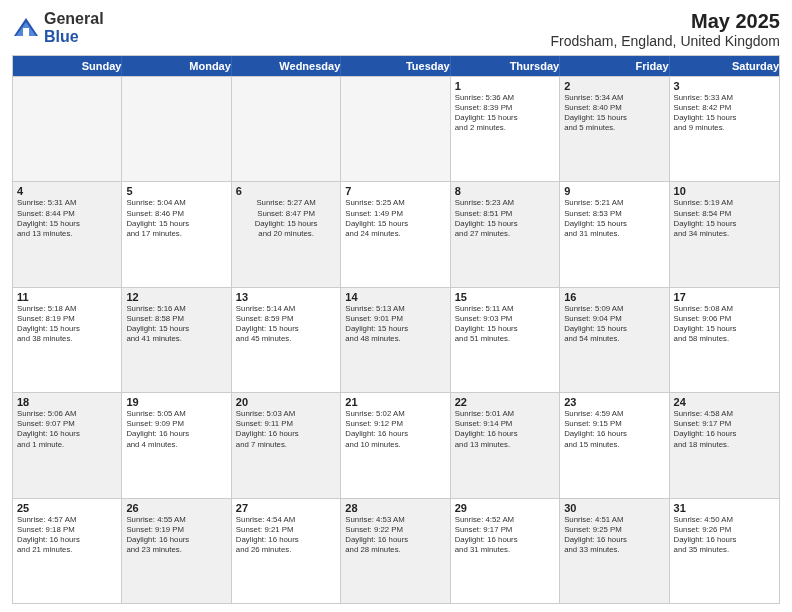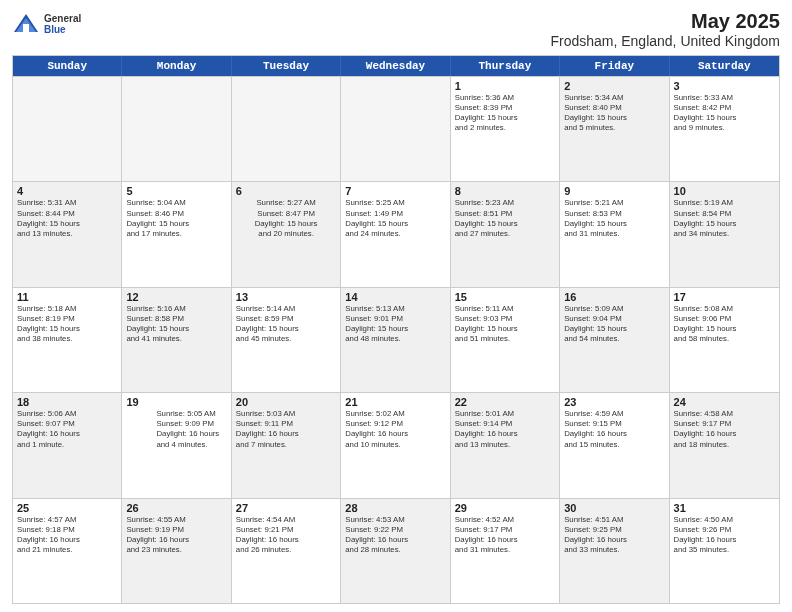--- a/index.html
+++ b/index.html
@@ -25,21 +25,21 @@
     }
     .logo {
       display: flex;
       align-items: center;
       gap: 4px;
     }
     .logo-text {
       display: flex;
       flex-direction: column;
       font-weight: bold;
-      font-size: 10px;
+      font-size: 16px;
       line-height: 1.1;
     }
     .logo-text .general { color: #333; }
     .logo-text .blue { color: #2255aa; }
     .logo-icon {
       width: 28px;
       height: 28px;
     }
     .title-block {
       text-align: right;
@@ -63,23 +63,22 @@
     .cal-header {
       display: grid;
       grid-template-columns: repeat(7, 1fr);
       background: #2255aa;
     }
     .cal-header-cell {
       color: #fff;
       font-size: 11px;
       font-weight: bold;
       padding: 4px 0;
-      text-align: center;
+      text-align: right;
       border-right: 1px solid #3366bb;
-      font-family: Liberation Mono, monospace;
     }
     .cal-header-cell:last-child { border-right: none; }
     .cal-body {
       flex: 1;
       display: flex;
       flex-direction: column;
     }
     .cal-row {
       display: grid;
       grid-template-columns: repeat(7, 1fr);
@@ -129,22 +128,22 @@
     <div class="title-block">
       <div class="main-title">May 2025</div>
       <div class="subtitle">Frodsham, England, United Kingdom</div>
     </div>
   </div>
 
   <div class="calendar">
     <div class="cal-header">
     <div class="cal-header-cell">Sunday</div>
         <div class="cal-header-cell">Monday</div>
+        <div class="cal-header-cell">Wednesday</div>
         <div class="cal-header-cell">Tuesday</div>
-        <div class="cal-header-cell">Wednesday</div>
         <div class="cal-header-cell">Thursday</div>
         <div class="cal-header-cell">Friday</div>
         <div class="cal-header-cell">Saturday</div>
       </div>
     <div class="cal-body">
     <div class="cal-row">
           <div class="cal-cell empty"></div>
           <div class="cal-cell empty"></div>
           <div class="cal-cell empty"></div>
           <div class="cal-cell empty"></div>
@@ -275,21 +274,21 @@
         <div class="cal-row">
           <div class="cal-cell shaded">
             <div class="day-num">18</div>
             <div class="day-info" style="white-space: pre-line;">Sunrise: 5:06 AM
 Sunset: 9:07 PM
 Daylight: 16 hours
 and 1 minute.</div>
           </div>
           <div class="cal-cell">
             <div class="day-num">19</div>
-            <div class="day-info" style="white-space: pre-line; margin-left: 30px;">Sunrise: 5:05 AM
+            <div class="day-info" style="white-space: pre-line;">Sunrise: 5:05 AM
 Sunset: 9:09 PM
 Daylight: 16 hours
 and 4 minutes.</div>
           </div>
           <div class="cal-cell shaded">
             <div class="day-num">20</div>
             <div class="day-info" style="white-space: pre-line;">Sunrise: 5:03 AM
 Sunset: 9:11 PM
 Daylight: 16 hours
 and 7 minutes.</div>

